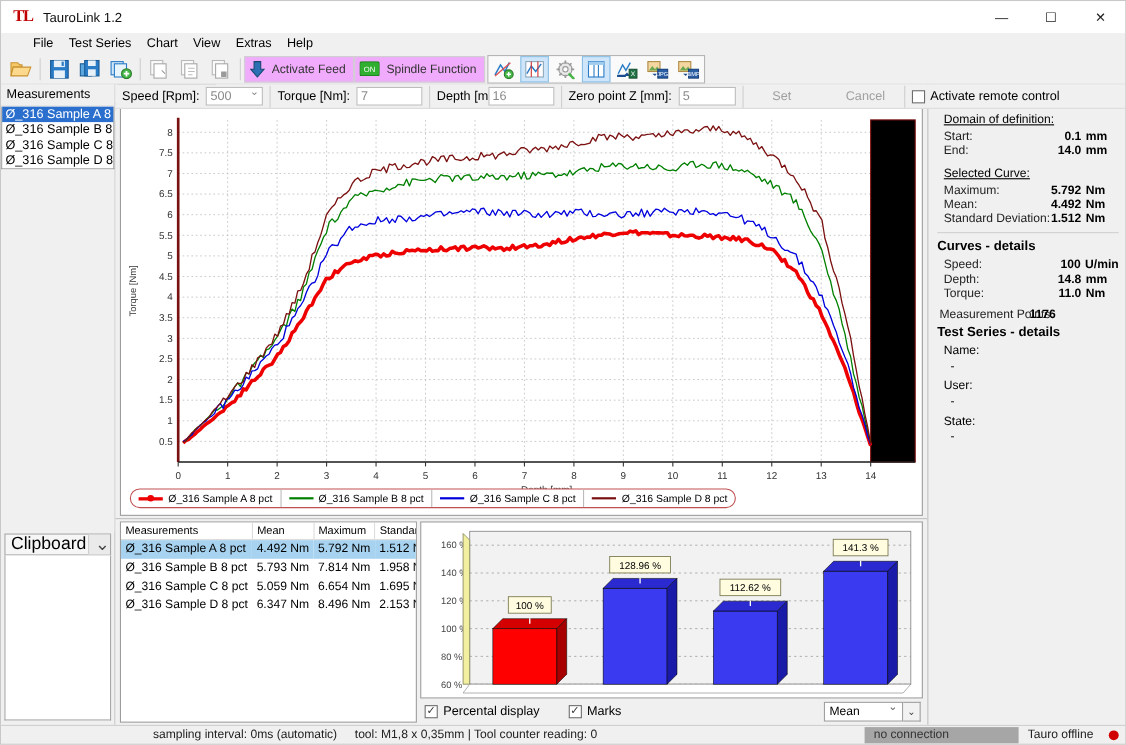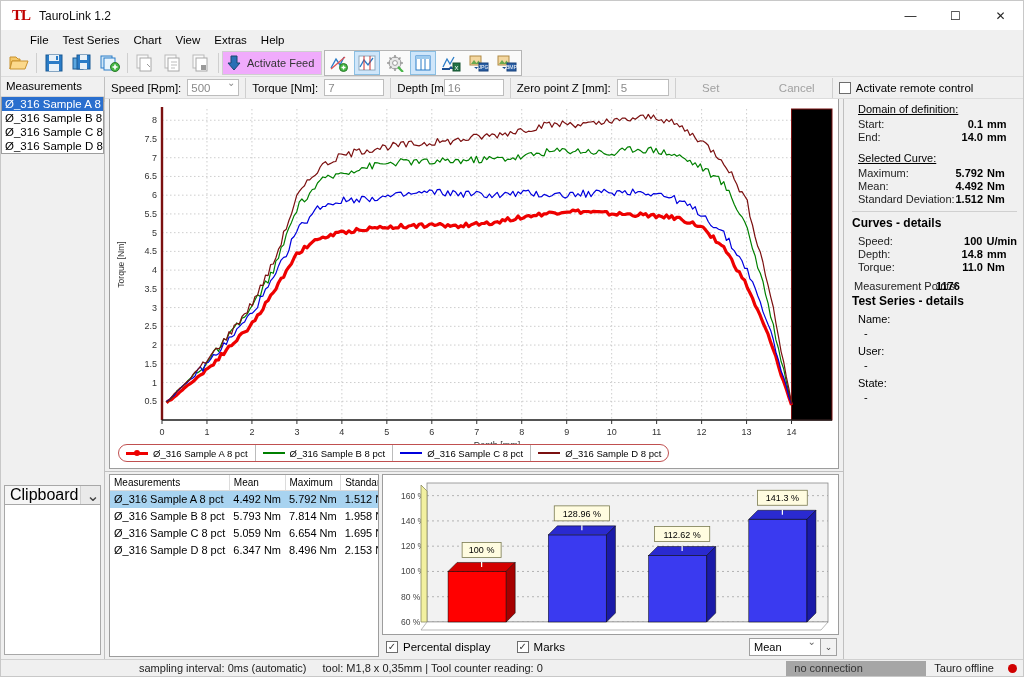--- a/index.html
+++ b/index.html
@@ -253,20 +253,29 @@
     <div class="tb-sep"></div>
 
     <div class="tb-wide framed">
       <span style="margin-right:6px;">
         <svg class="icn" width="14" height="16" viewBox="0 0 14 16">
             <path d="M4 1h6v7h3l-6 7-6-7h3z" fill="#2b6fb5" stroke="#19496f"></path>
           </svg>
       </span>
       <span>Activate Feed</span>
     </div>
+    <div class="tb-wide framed">
+      <span style="margin-right:6px;">
+        <svg class="icn" width="18" height="13" viewBox="0 0 18 13">
+            <rect x="0" y="0" width="18" height="13" rx="2" fill="#2fae2f" stroke="#1d7a1d"></rect>
+            <text x="9" y="9.5" font-size="7" fill="#fff" text-anchor="middle" font-family="Liberation Sans, sans-serif">ON</text>
+          </svg>
+      </span>
+      <span>Spindle Function</span>
+    </div>
 
     <div class="tb-panel">
       <div class="tb-btn">
         <svg class="icn" width="20" height="18" viewBox="0 0 20 18">
             <path d="M2 14L7 5l4 6 4-8" stroke="#2a7cc7" fill="none" stroke-width="1.4"></path>
             <path d="M2 15L16 3" stroke="#e05050" fill="none" stroke-width="1.2"></path>
             <circle cx="14.5" cy="13.5" r="4" fill="#46b646" stroke="#2c7c2c"></circle>
             <path d="M14.5 11.5v4M12.5 13.5h4" stroke="#fff" stroke-width="1.3"></path>
           </svg>
       </div>
@@ -332,21 +341,21 @@
       <div class="inp" style="width:60px;">7</div>
     </div>
     <div class="fld">
       <label>Depth [mm]:</label>
       <div class="inp" style="width:60px;margin-left:-22px;">16</div>
     </div>
     <div class="fld">
       <label>Zero point Z [mm]:</label>
       <div class="inp" style="width:52px;">5</div>
     </div>
-    <div class="fld" style="gap:28px;">
+    <div class="fld" style="gap:18px;">
       <div class="btn-dis">Set</div>
       <div class="btn-dis">Cancel</div>
     </div>
     <div class="chkrow">
       <span class="chkbox"></span>
       <span>Activate remote control</span>
     </div>
   </div>
 
   <div id="main">

